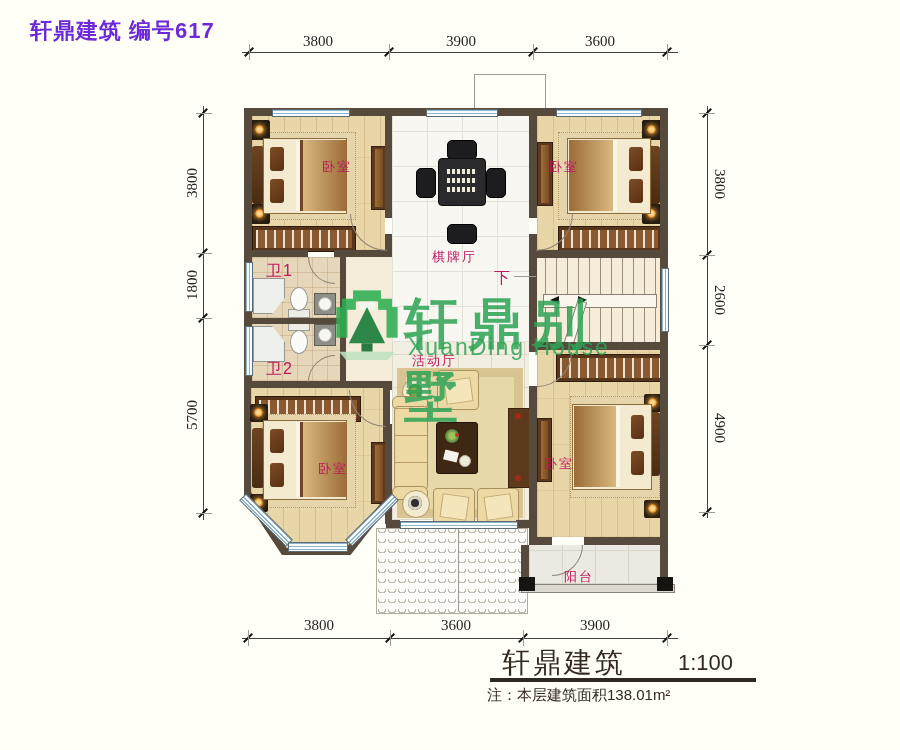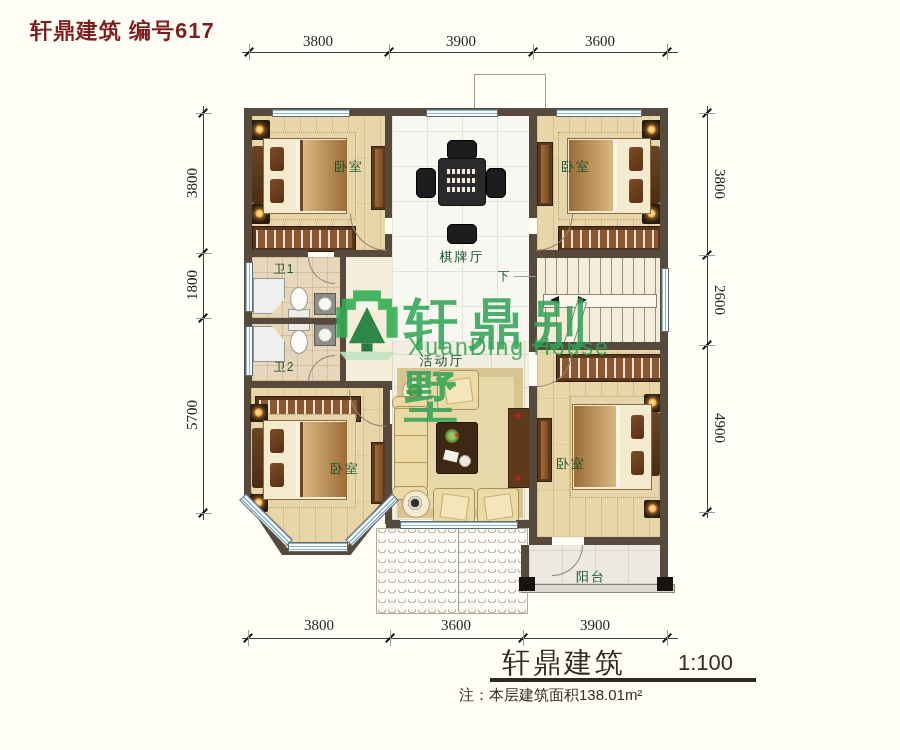--- a/index.html
+++ b/index.html
@@ -63,27 +63,27 @@
   .sofa{background:#ecd9a4;border:1px solid #a8905e;border-radius:4px}
   .rug{background:#e6d8a8;border:3px solid #d8c590;box-shadow:inset 0 0 0 6px rgba(190,160,100,.35)}
   .rtable{background:#f4ecd2;border:1px solid #b09858;border-radius:50%}
   .shower{background:#eef0ee;border:1px solid #95958d}
   .toilet-bowl{background:#fbfbf8;border:1px solid #9a9a92;border-radius:50%}
   .toilet-tank{background:#ededE6;border:1px solid #9a9a92}
   .sink{background:#8f8e86;border:1px solid #5e5d55}
   .basin{background:#f6f6f2;border:1px solid #ababa2;border-radius:50%}
   .door{position:absolute;z-index:46}
   
-  .room-label{position:absolute;z-index:60;font-size:13px;color:#14532d;text-align:center;
+  .room-label{position:absolute;z-index:60;font-size:13px;color:#be185d;
               letter-spacing:2px;font-weight:500}
-  .small-label{font-size:12px;letter-spacing:1px}
+  .small-label{font-size:16px;letter-spacing:1px}
   
   .wm{position:absolute;z-index:70;color:#2ea355;pointer-events:none}
   
-  .hdr{position:absolute;z-index:80;font-weight:bold;font-size:22px;color:#7f1d1d;letter-spacing:1px}
+  .hdr{position:absolute;z-index:80;font-weight:bold;font-size:22px;color:#6d28d9;letter-spacing:1px}
   .tb-title{position:absolute;z-index:80;font-size:28px;color:#33291f;letter-spacing:3px}
   .tb-scale{position:absolute;z-index:80;font-size:22px;color:#33291f}
   .tb-rule{position:absolute;z-index:80;background:#2f2820;height:4px}
   .tb-note{position:absolute;z-index:80;font-size:15px;color:#33291f}
   .stair-line{position:absolute;background:repeating-linear-gradient(90deg,#9a8d7a 0 1px,transparent 1px 11px);z-index:20}
   .arrow-l{width:0;height:0;border-top:4px solid transparent;border-bottom:4px solid transparent;border-right:9px solid #151515}
   .arrow-r{width:0;height:0;border-top:4px solid transparent;border-bottom:4px solid transparent;border-left:9px solid #151515}
 </style>
 </head>
 <body>
@@ -381,13 +381,13 @@
     <rect x="11" y="22" width="4" height="3" fill="#0e6b2e"></rect>
     <path d="M3 25 h20 l-2.5 3 H5.5 Z" fill="#bfe3c2"></path>
   </svg>
 </div>
 <div class="wm" style="left:404px;top:288px;width:234px;height:46px;font-size:54px;font-weight:700;letter-spacing:10px;opacity:.85">轩鼎别墅</div>
 <div class="wm" style="left:408px;top:334px;width:220px;height:26px;font-size:23px;letter-spacing:2px;opacity:.85">XuanDing House</div>
 
 <div class="tb-title" style="left:502px;top:644px">轩鼎建筑</div>
 <div class="tb-scale" style="left:678px;top:650px">1:100</div>
 <div class="tb-rule" style="left:490px;top:678px;width:266px"></div>
-<div class="tb-note" style="left:459px;top:686px">注：本层建筑面积138.01m²</div>
+<div class="tb-note" style="left:487px;top:686px">注：本层建筑面积138.01m²</div>
 
 </body></html>

